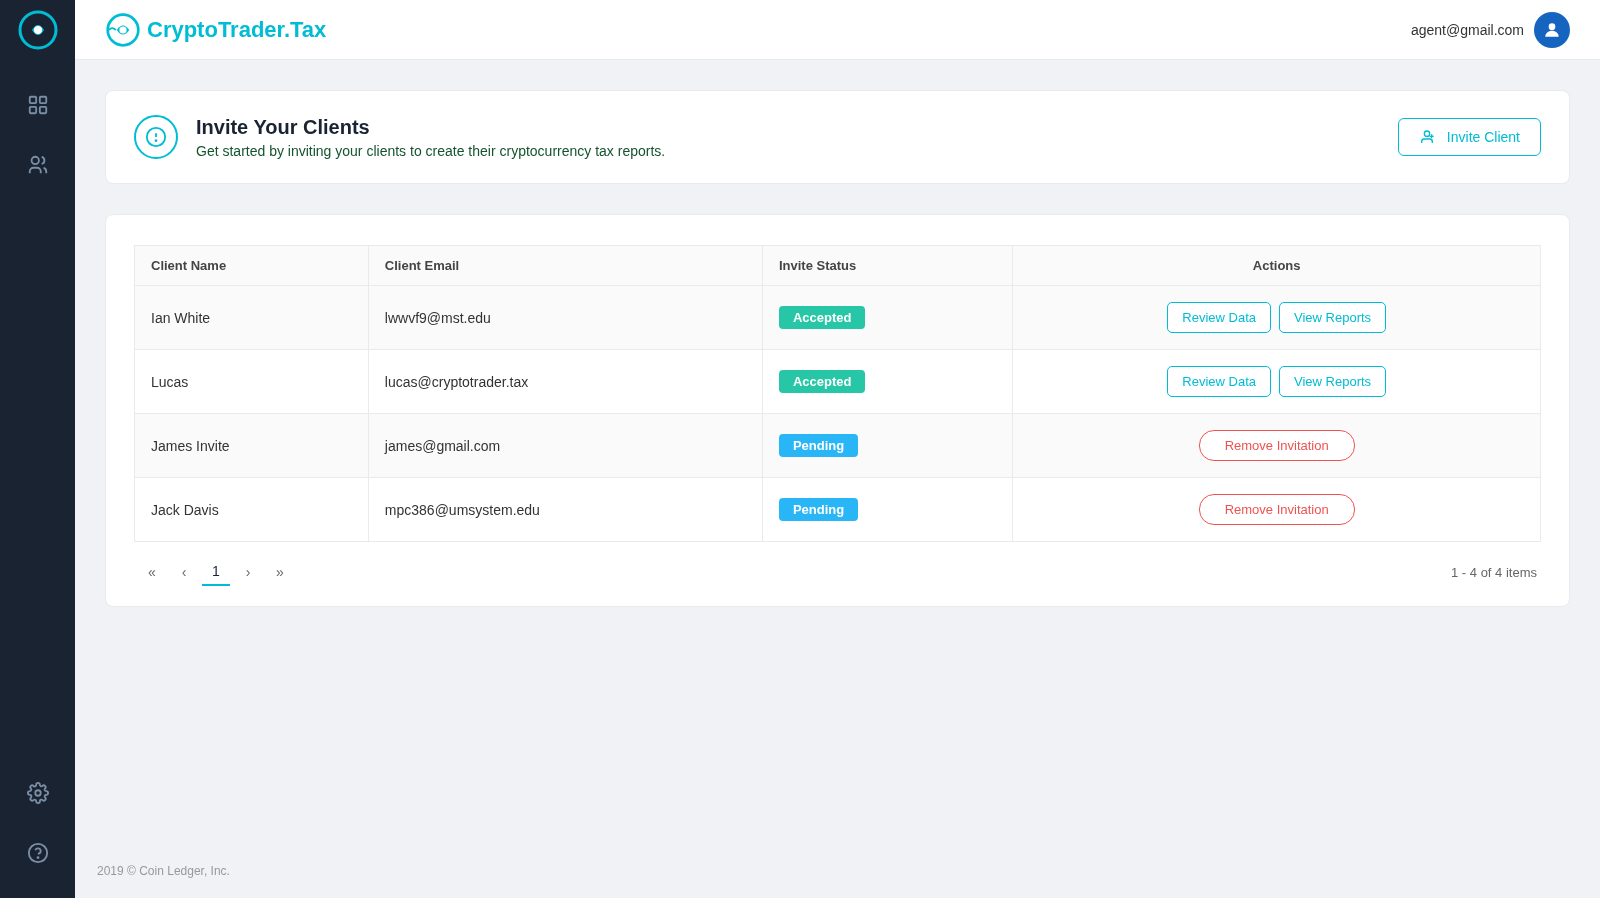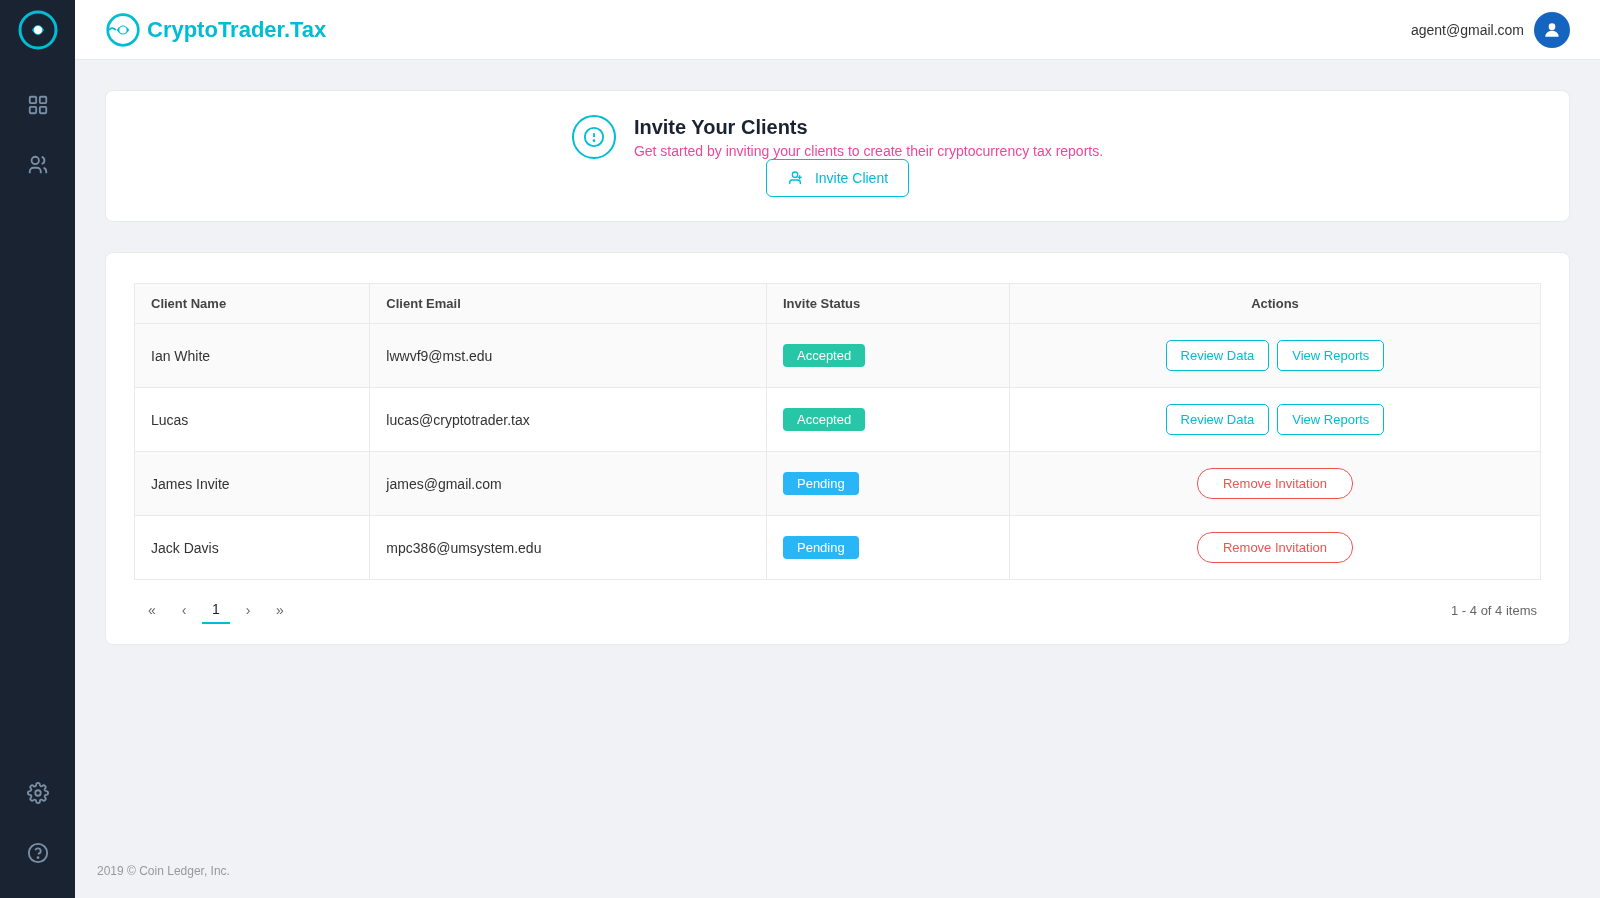--- a/index.html
+++ b/index.html
@@ -117,21 +117,20 @@
     
     .invite-banner {
       background: #fff;
       border: 1px solid #e8eaed;
       border-radius: 8px;
       padding: 24px 28px;
       display: flex;
       align-items: center;
       justify-content: space-between;
       margin-bottom: 30px;
-      flex-direction: column;
     }
     .invite-banner-left {
       display: flex;
       align-items: center;
       gap: 18px;
     }
     .invite-icon-circle {
       width: 44px;
       height: 44px;
       border-radius: 50%;
@@ -144,21 +143,21 @@
       flex-shrink: 0;
     }
     .invite-banner-title {
       font-size: 20px;
       font-weight: 600;
       color: #1a2332;
       margin-bottom: 4px;
     }
     .invite-banner-subtitle {
       font-size: 14px;
-      color: #ec4899;
+      color: #14532d;
     }
     .invite-client-btn {
       border: 1.5px solid #00bcd4;
       background: #fff;
       color: #00bcd4;
       padding: 10px 20px;
       border-radius: 6px;
       font-size: 14px;
       cursor: pointer;
       display: flex;
@@ -203,21 +202,21 @@
       border: 1px solid #e8eaed;
     }
     .clients-table tr:nth-child(odd) td { background: #fafafa; }
     .clients-table tr:nth-child(even) td { background: #fff; }
 
     .status-badge {
       display: inline-block;
       padding: 4px 14px;
       border-radius: 4px;
       font-size: 13px;
-      font-weight: 400;
+      font-weight: 700;
       color: #fff;
     }
     .status-accepted { background: #26c6a6; }
     .status-pending { background: #29b6f6; }
 
     .actions-cell {
       display: flex;
       gap: 8px;
       justify-content: center;
     }

